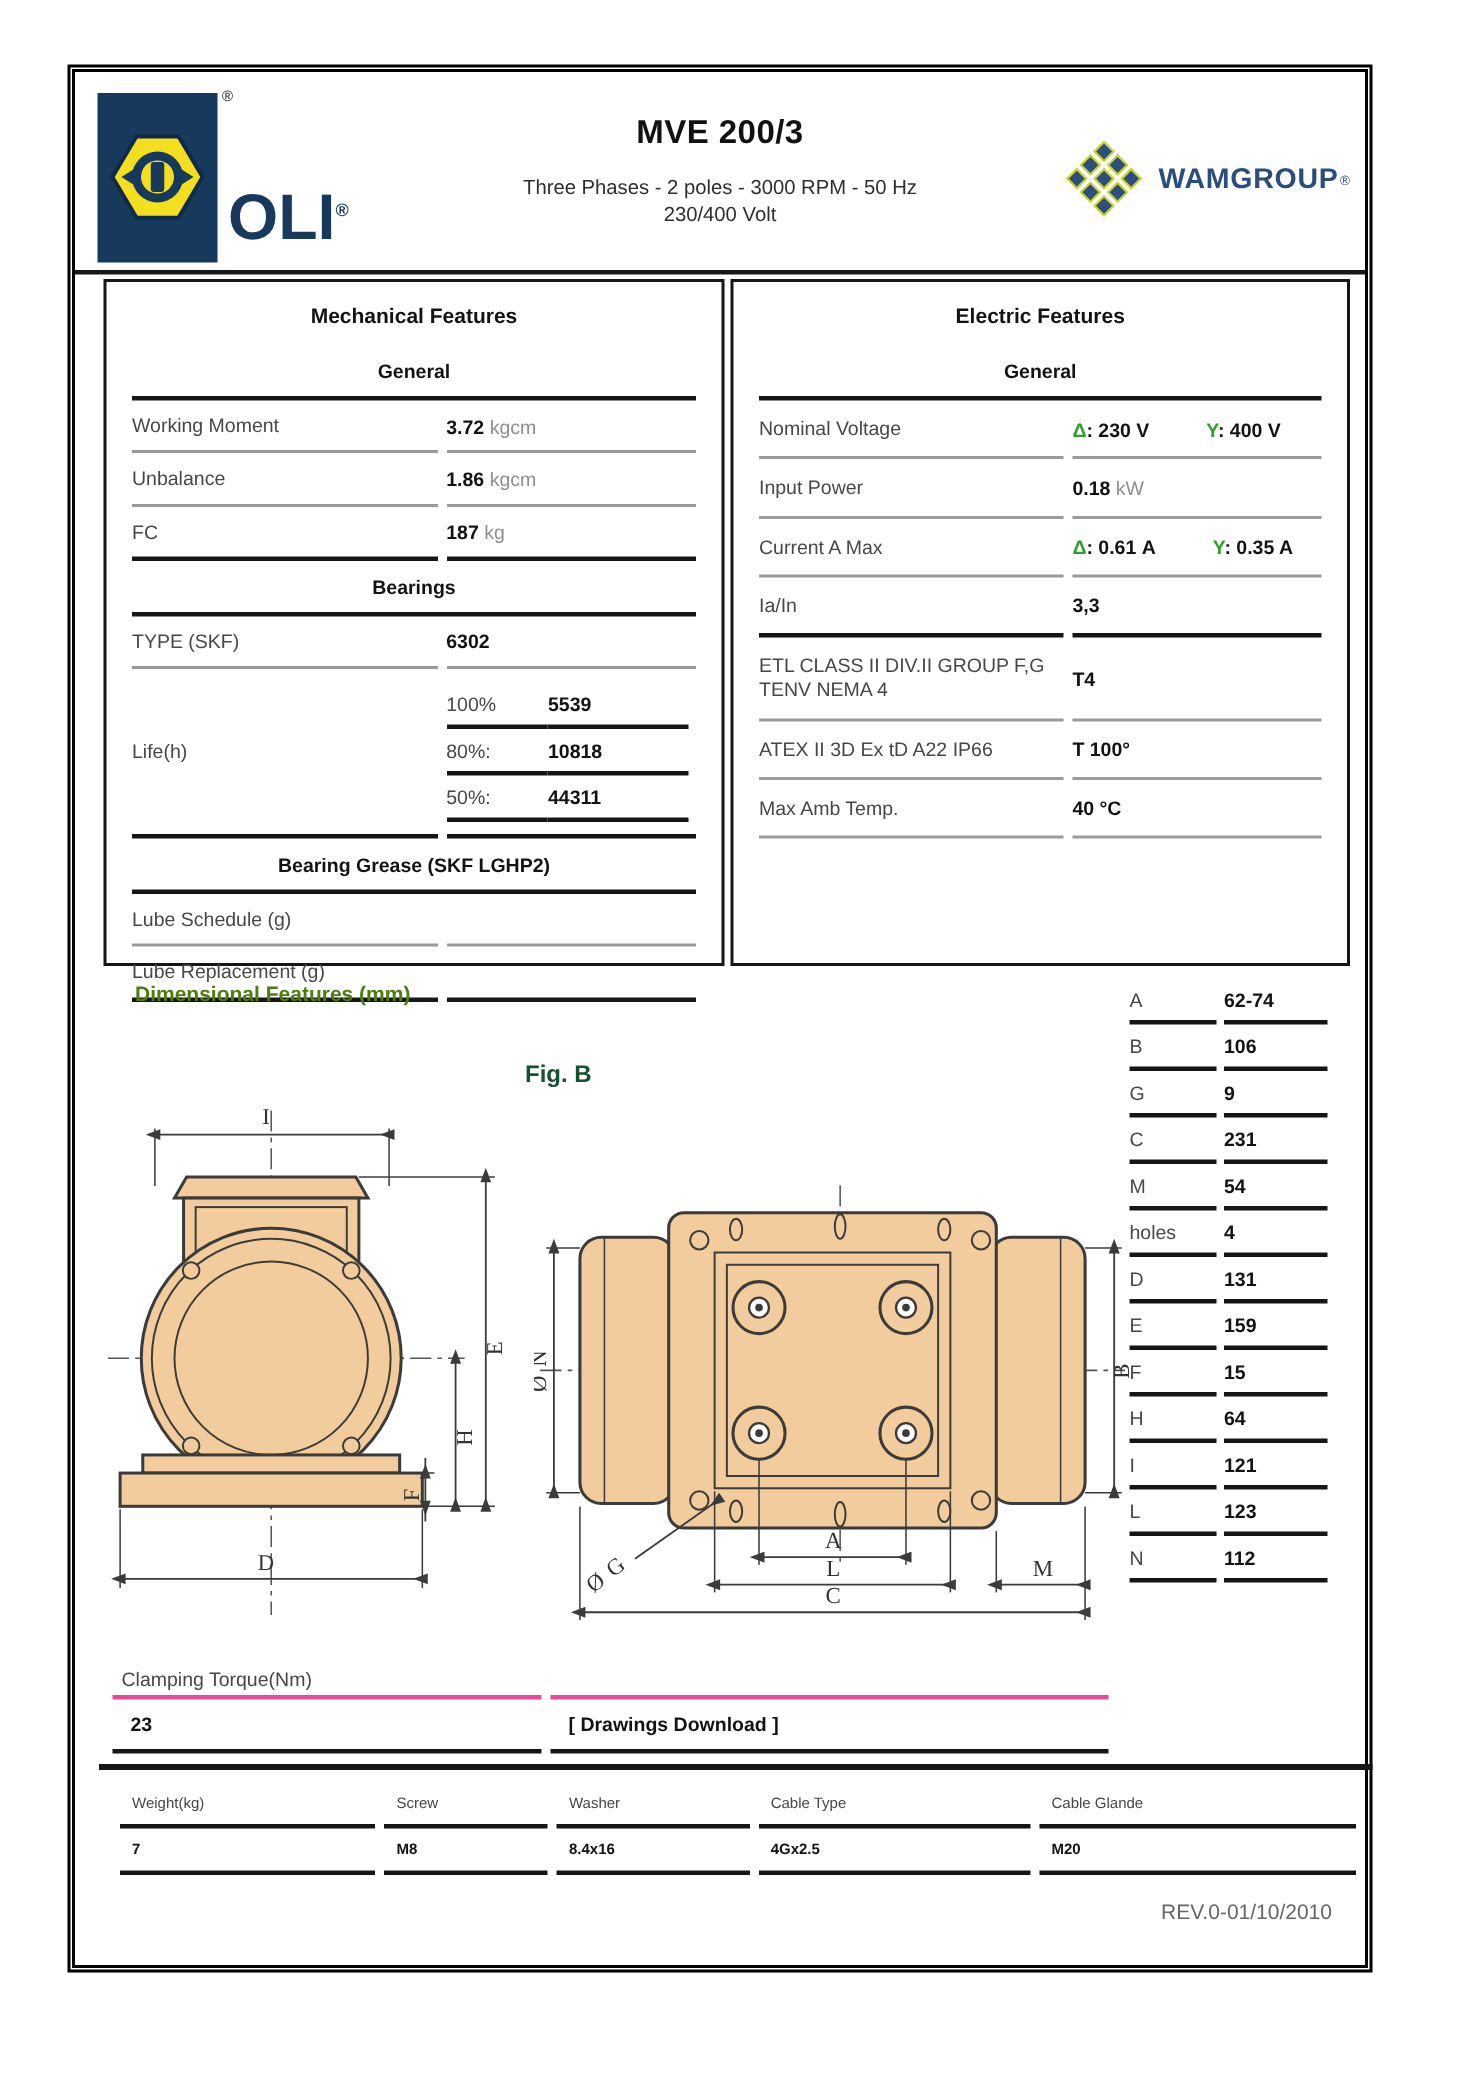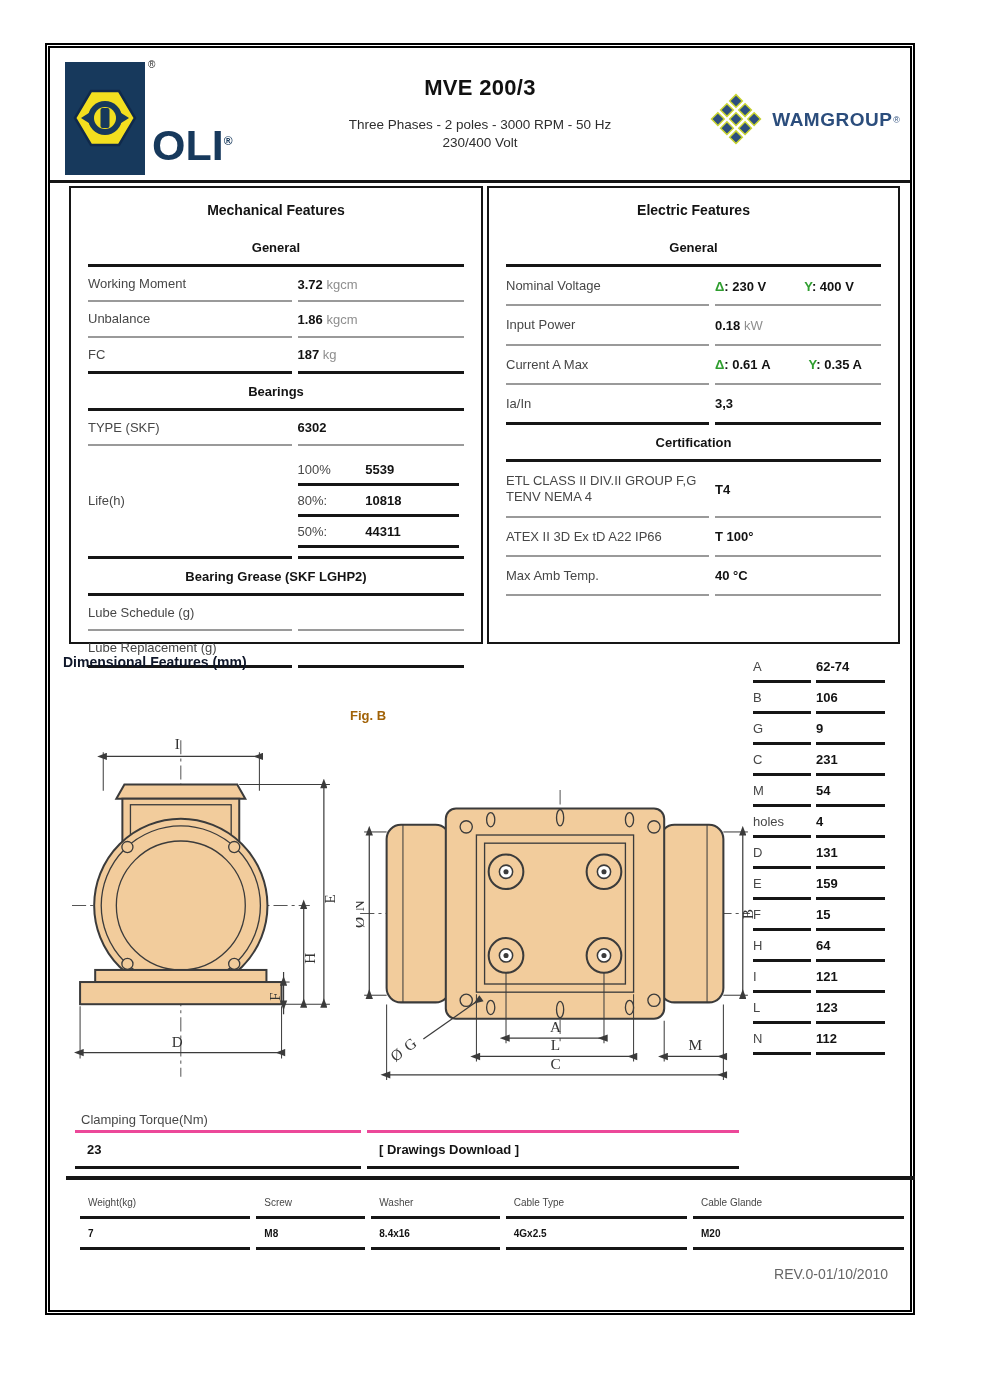--- a/index.html
+++ b/index.html
@@ -38,22 +38,22 @@
   .gsym{color:#2f9e2f;}
   .y2{margin-left:38px;}
   .elec table.feat tr.data td{padding:11px 0 10px;}
   table.life-tbl{border-collapse:collapse;width:97%;}
   table.life-tbl td{border-bottom:3px solid #161616;padding:7px 0 6px;}
   table.life-tbl td.pct{color:#474747;font-weight:normal;width:42%;}
   table.life-tbl td.lv{font-weight:bold;}
 
   
   .dim-section{position:relative;margin-top:6px;height:452px;}
-  .dim-heading{font-weight:bold;font-size:14px;margin-left:13px;padding-top:4px;color:#0f172a;}
-  .fig-label{position:absolute;left:300px;top:58px;font-size:13px;font-weight:bold;color:#a16207;}
+  .dim-heading{font-weight:bold;font-size:14px;margin-left:40px;padding-top:4px;color:#4d7c0f;}
+  .fig-label{position:absolute;left:300px;top:58px;font-size:16px;font-weight:bold;color:#14532d;}
   table.dims-tbl{position:absolute;top:2px;right:20px;width:142px;border-collapse:separate;border-spacing:5px 0;font-size:13px;}
   table.dims-tbl td{border-bottom:3px solid #161616;padding:7px 0 6px;}
   td.dlbl{color:#474747;width:58px;}
   td.dval{font-weight:bold;}
   .front-svg{position:absolute;left:20px;top:84px;width:272px;height:348px;}
   .top-svg{position:absolute;left:306px;top:136px;width:398px;height:296px;}
   .oln{fill:#f2cc9c;stroke:#3b3b3b;stroke-width:2;}
   .oln2{fill:#f2cc9c;stroke:#3b3b3b;stroke-width:1.3;}
   .nofill{fill:none;stroke:#3b3b3b;stroke-width:1.3;}
   .cl{stroke:#555;stroke-width:1;stroke-dasharray:14 4 3 4;fill:none;}
@@ -202,23 +202,20 @@
             <td class="val"><span>0.18</span> <span class="unit">kW</span></td>
           </tr>
           <tr class="data">
             <td class="lbl">Current A Max</td>
             <td class="val"><span class="gsym">Δ</span><span>: 0.61 A</span><span class="gsym y2">Y</span><span>: 0.35 A</span></td>
           </tr>
           <tr class="data strong">
             <td class="lbl">Ia/In</td>
             <td class="val"><span>3,3</span></td>
           </tr>
-          <tr class="sect">
-                <td colspan="2">Certification</td>
-              </tr>
           <tr class="data">
             <td class="lbl">ETL CLASS II DIV.II GROUP F,G TENV NEMA 4</td>
             <td class="val"><span>T4</span></td>
           </tr>
           <tr class="data">
             <td class="lbl">ATEX II 3D Ex tD A22 IP66</td>
             <td class="val"><span>T 100°</span></td>
           </tr>
           <tr class="data">
             <td class="lbl">Max Amb Temp.</td>

